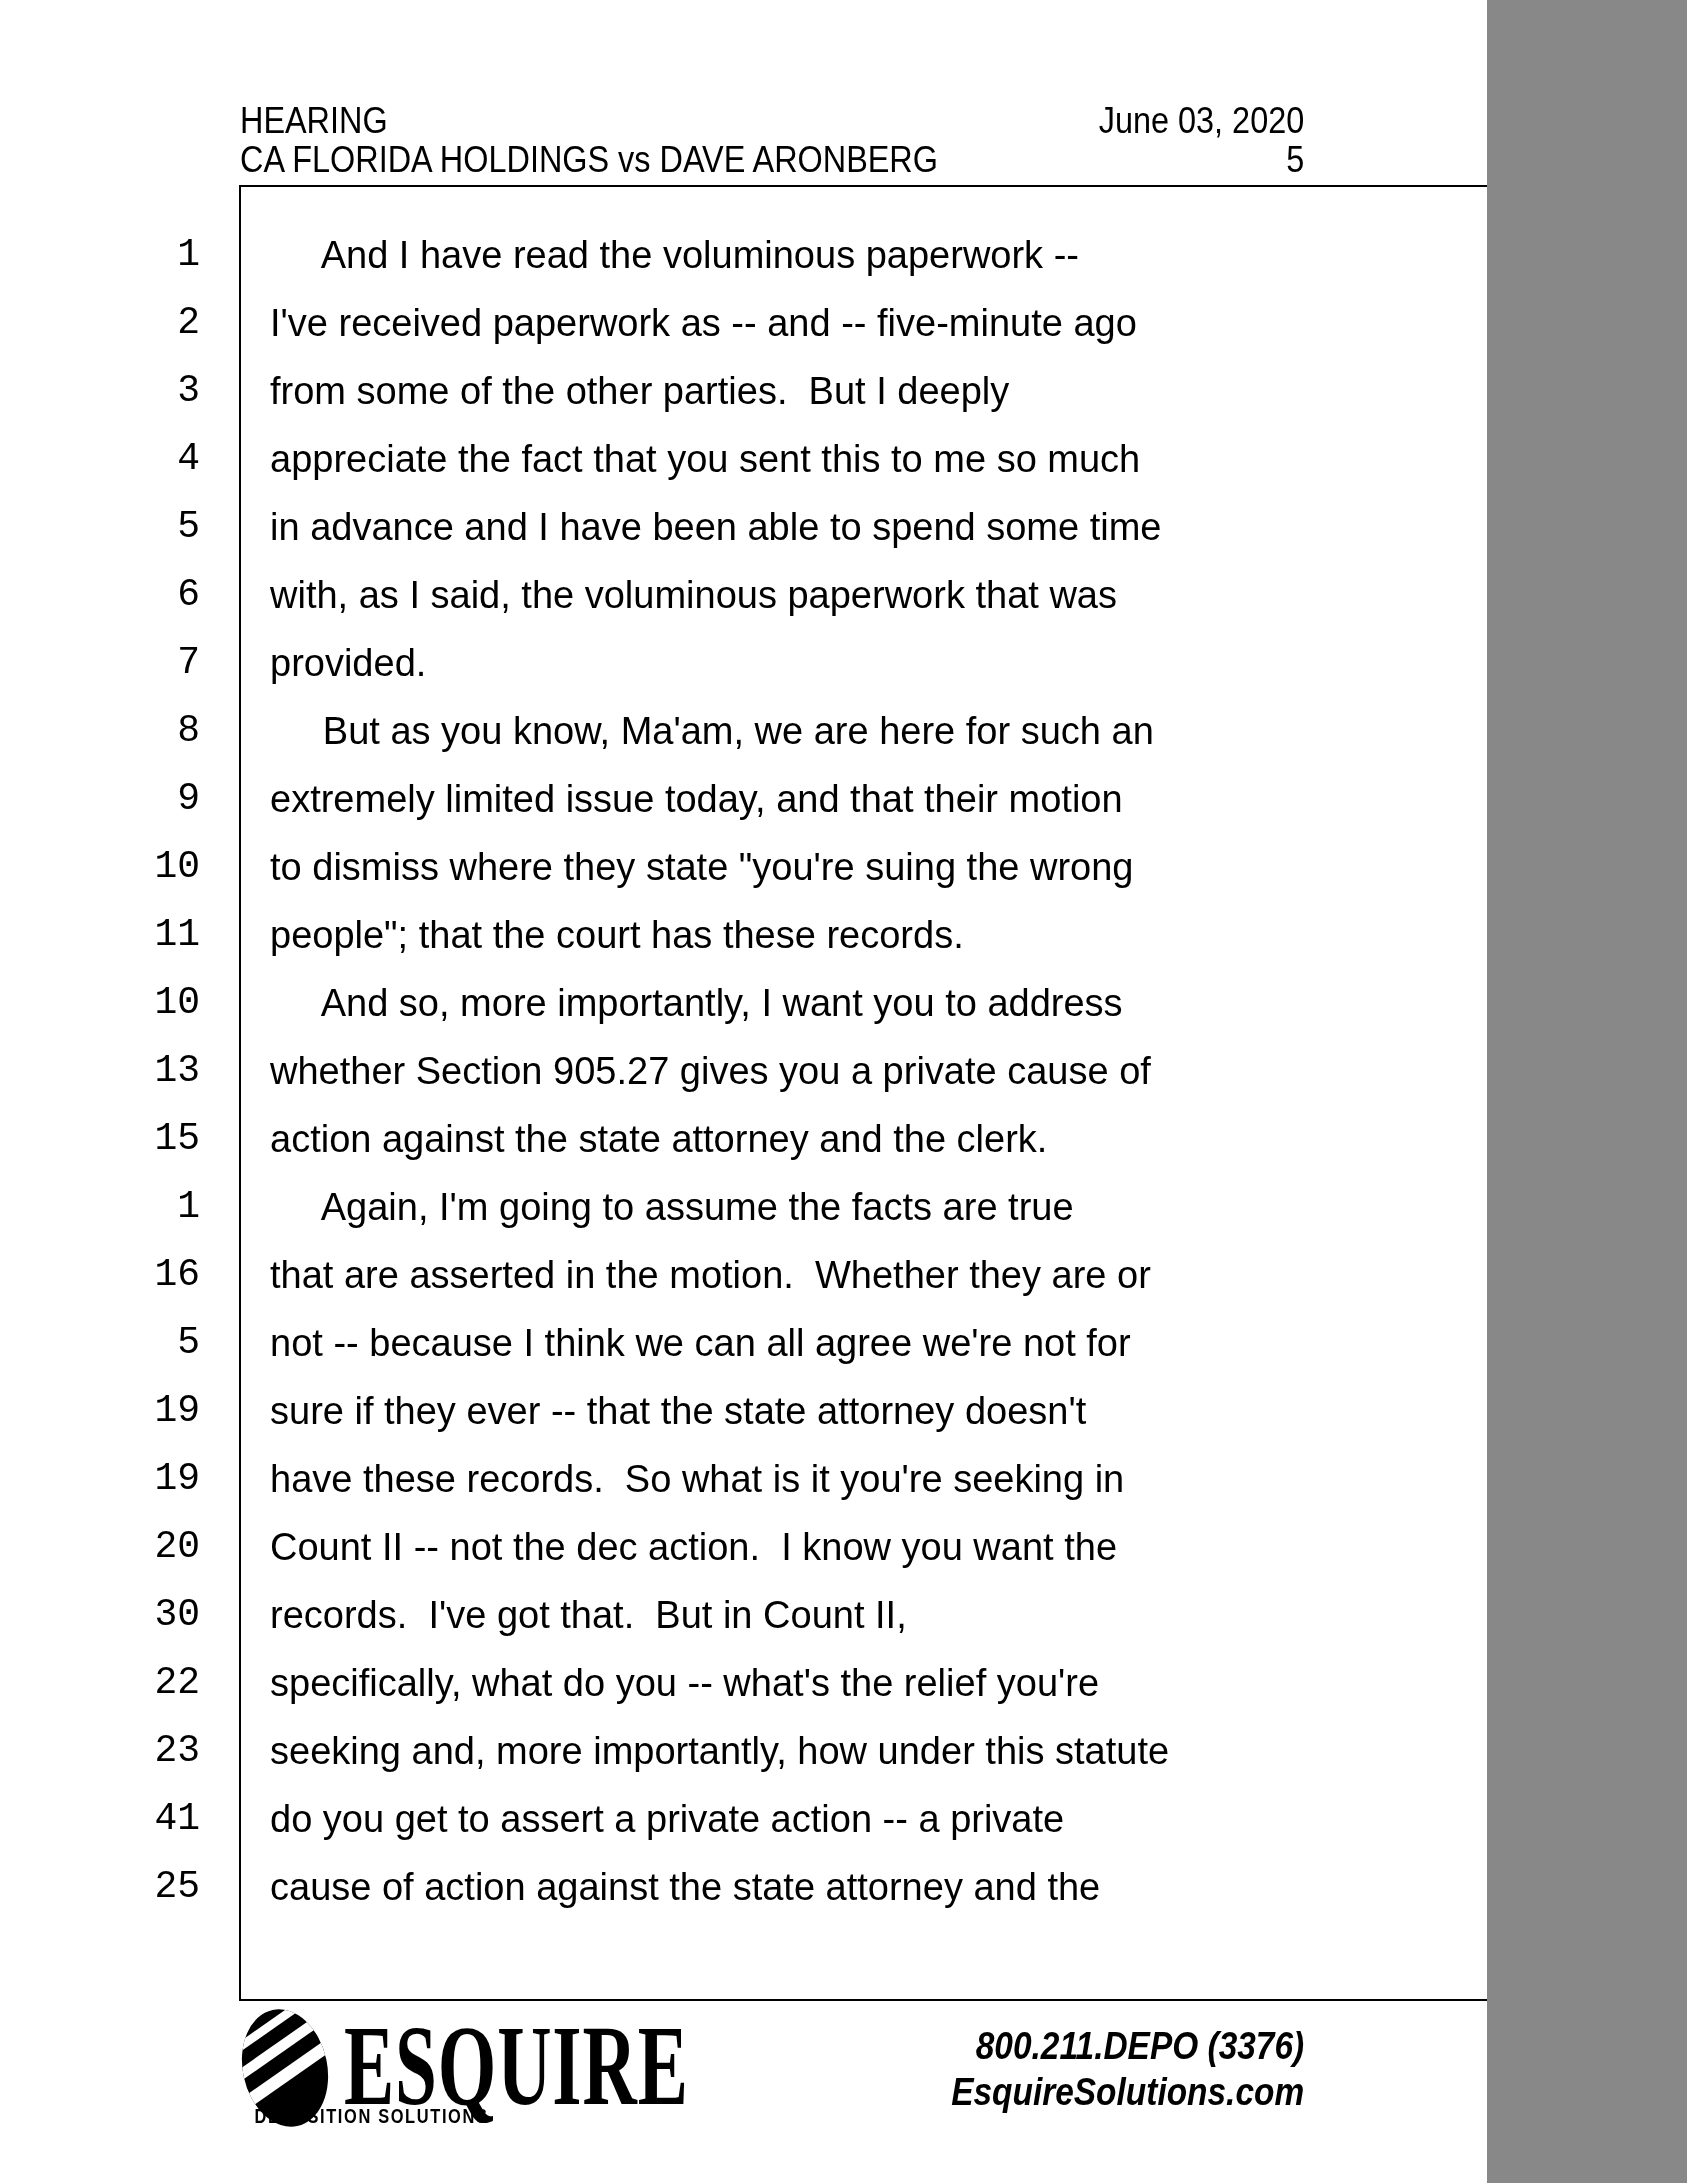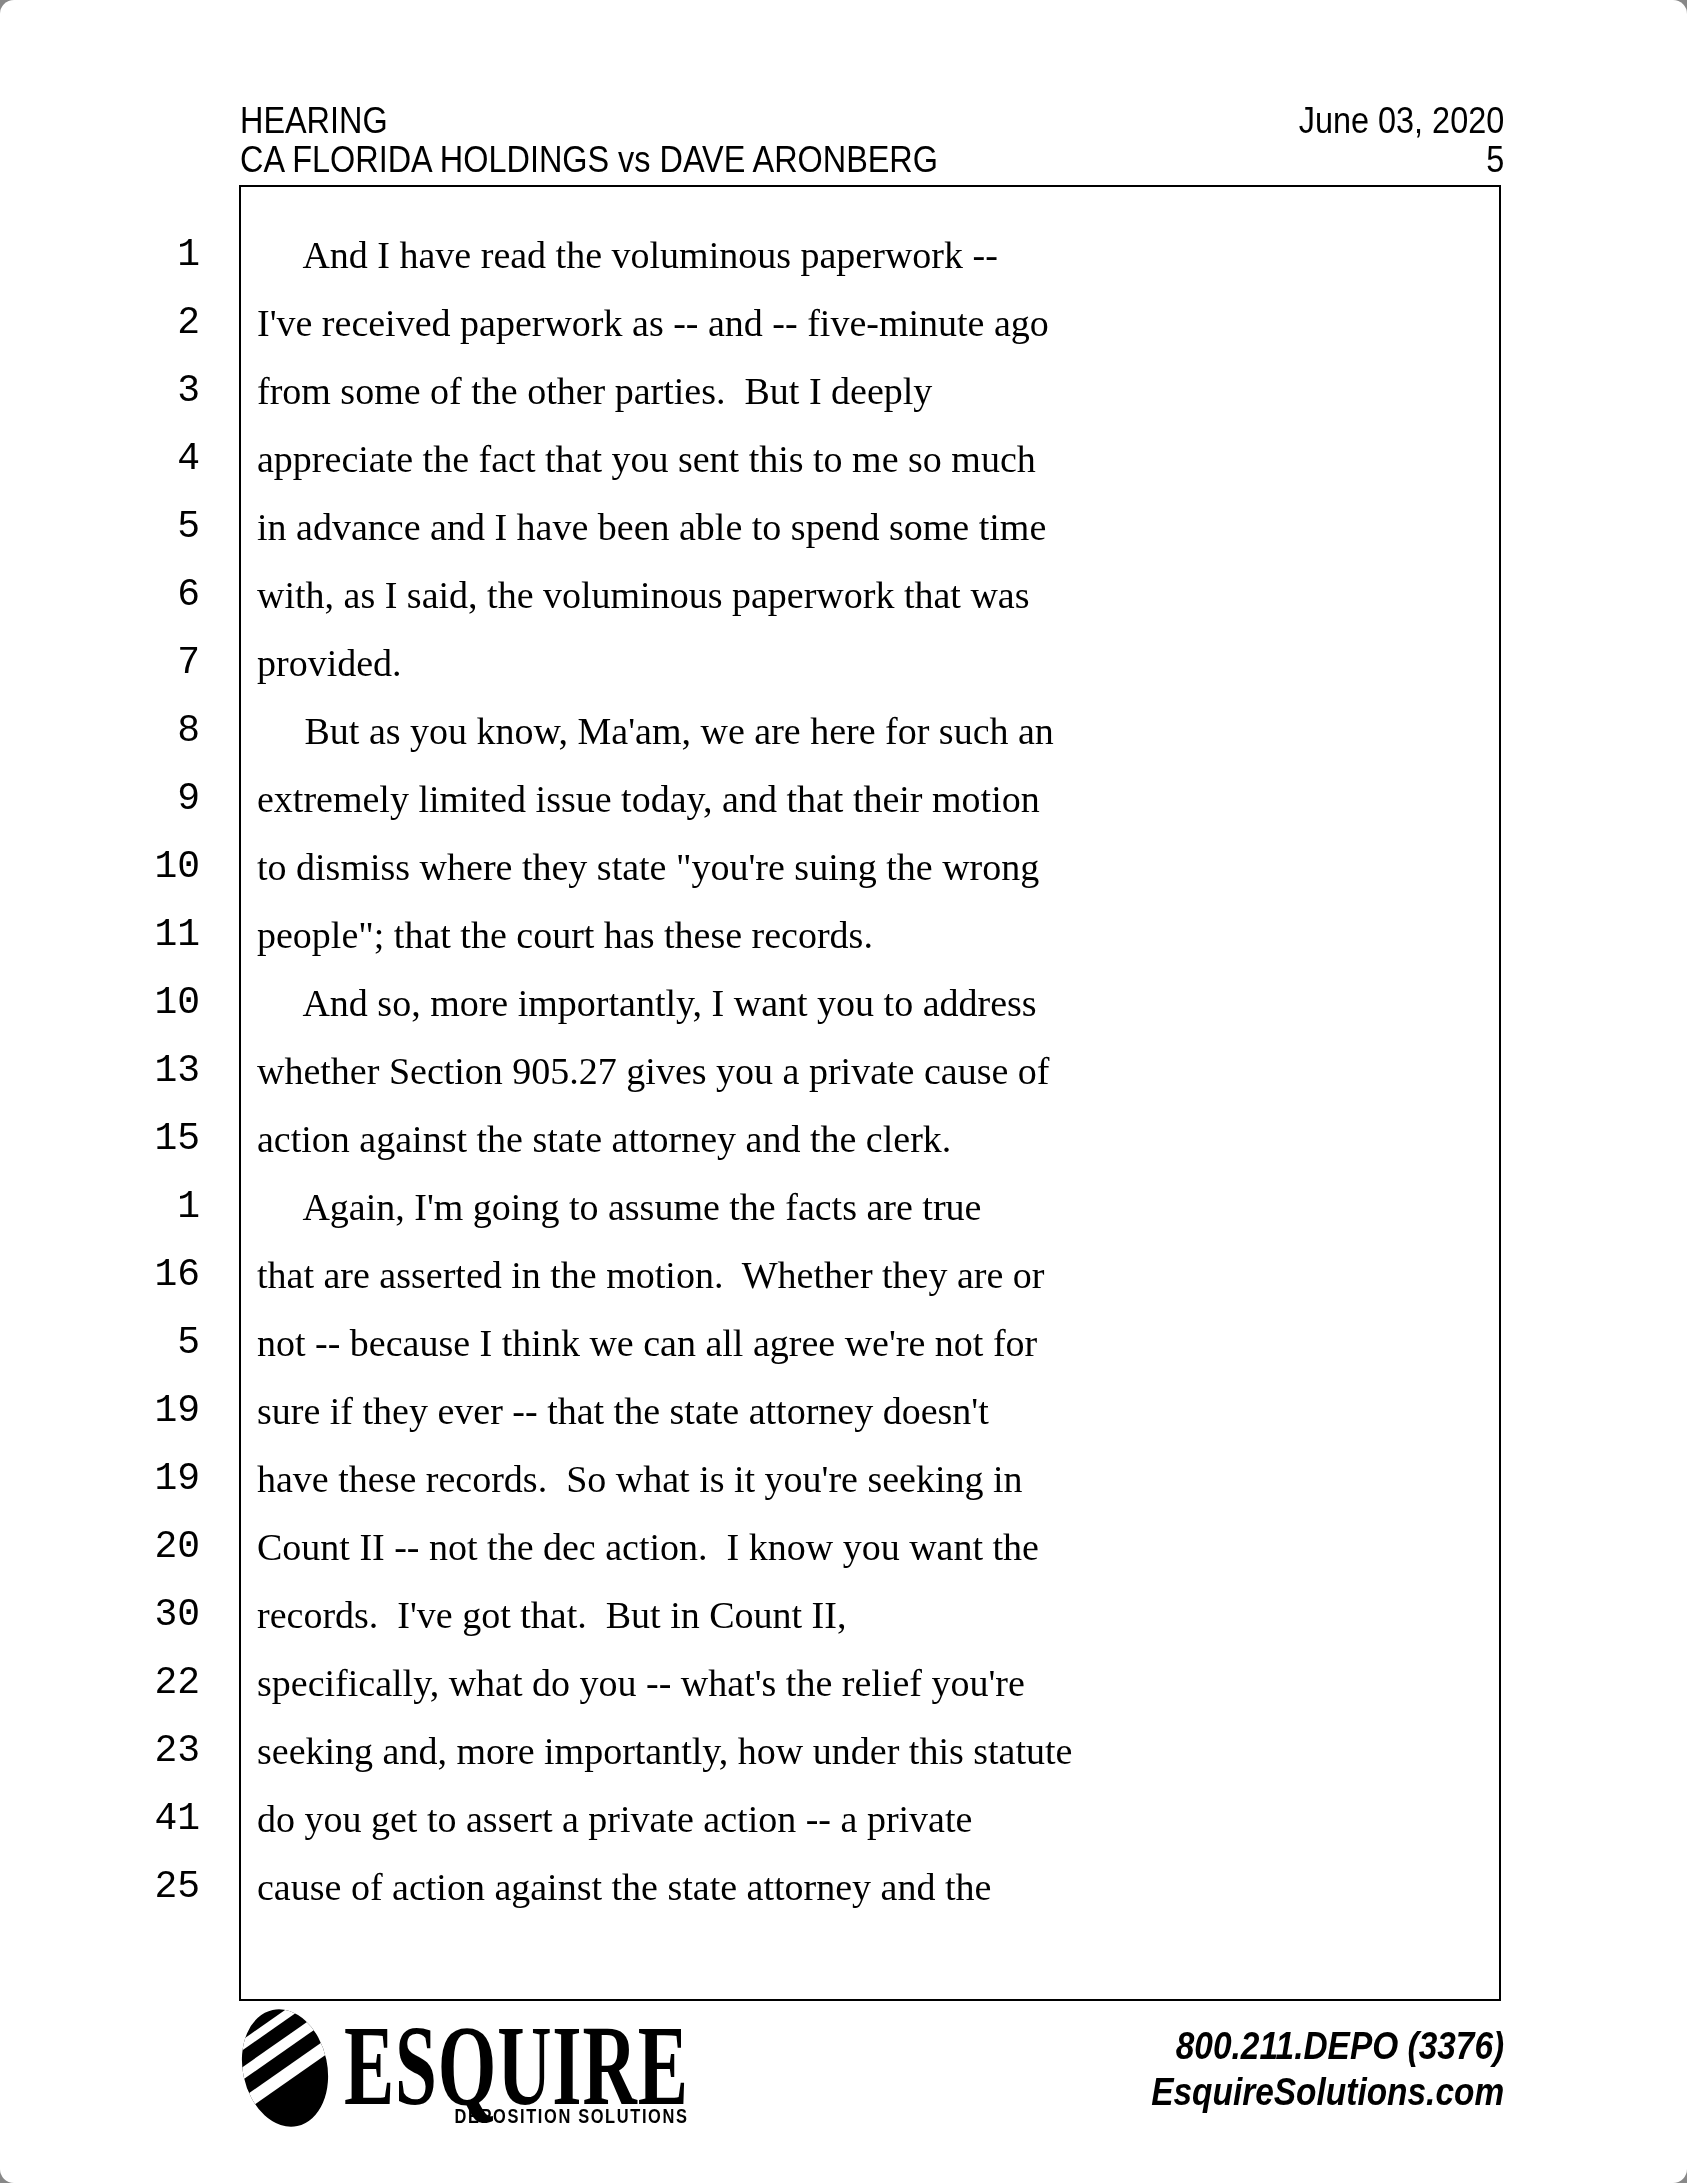--- a/index.html
+++ b/index.html
@@ -1,23 +1,22 @@
 <!DOCTYPE html>
 <html style="font-size:10.6px"><head>
 <meta charset="utf-8">
 <style>
   html,body{margin:0;padding:0;background:#888;}
   .page{
     position:relative;
-    width:1687px;height:2183px;
+    width:1487px;height:2183px;
     background:#ffffff;
     overflow:hidden;
     font-family:"Liberation Sans", sans-serif;
     color:#000;
-    border-radius:14px;
   }
   
   .hdr-left{
     position:absolute;left:240px;top:101px;
     font-size:36px;line-height:39px;font-weight:400;
     transform:scaleX(0.90);transform-origin:0 0;
     white-space:nowrap;
   }
   .hdr-right{
     position:absolute;right:183px;top:101px;
@@ -32,22 +31,22 @@
     border:2.6px solid #000;
     box-sizing:border-box;
   }
   .numbers{
     position:absolute;left:79px;top:221px;width:121px;
     font-family:"Liberation Mono","DejaVu Sans Mono",monospace;
     font-size:38px;line-height:68px;
     text-align:right;white-space:pre;
   }
   .lines{
-    position:absolute;left:257px;top:221px;width:1224px;
-    font-family:Liberation Serif, serif;
+    position:absolute;left:270px;top:221px;width:1224px;
+    font-family:Liberation Sans, sans-serif;
     font-size:38px;line-height:68px;
     white-space:pre;
   }
   
   .globe{position:absolute;left:238px;top:2006px;}
   .esq{
     position:absolute;left:344px;top:2009px;
     font-family:"Liberation Serif", serif;
     font-size:114px;line-height:114px;font-weight:600;
     letter-spacing:1.3px;

